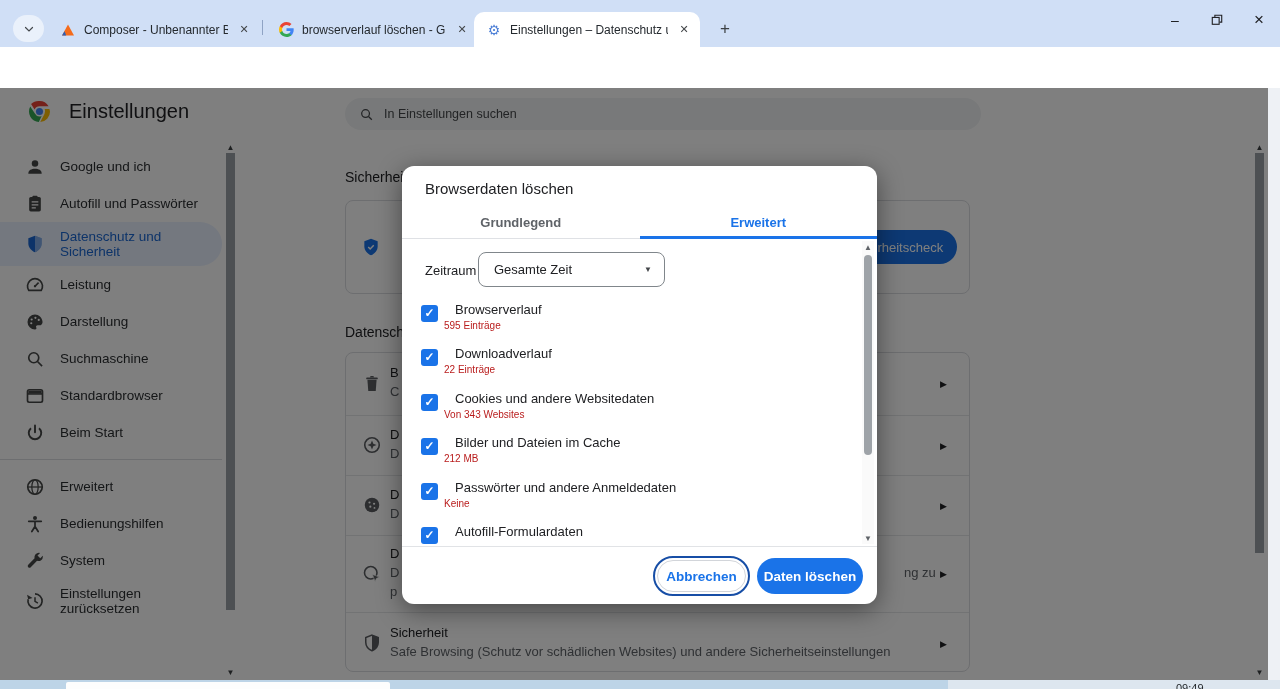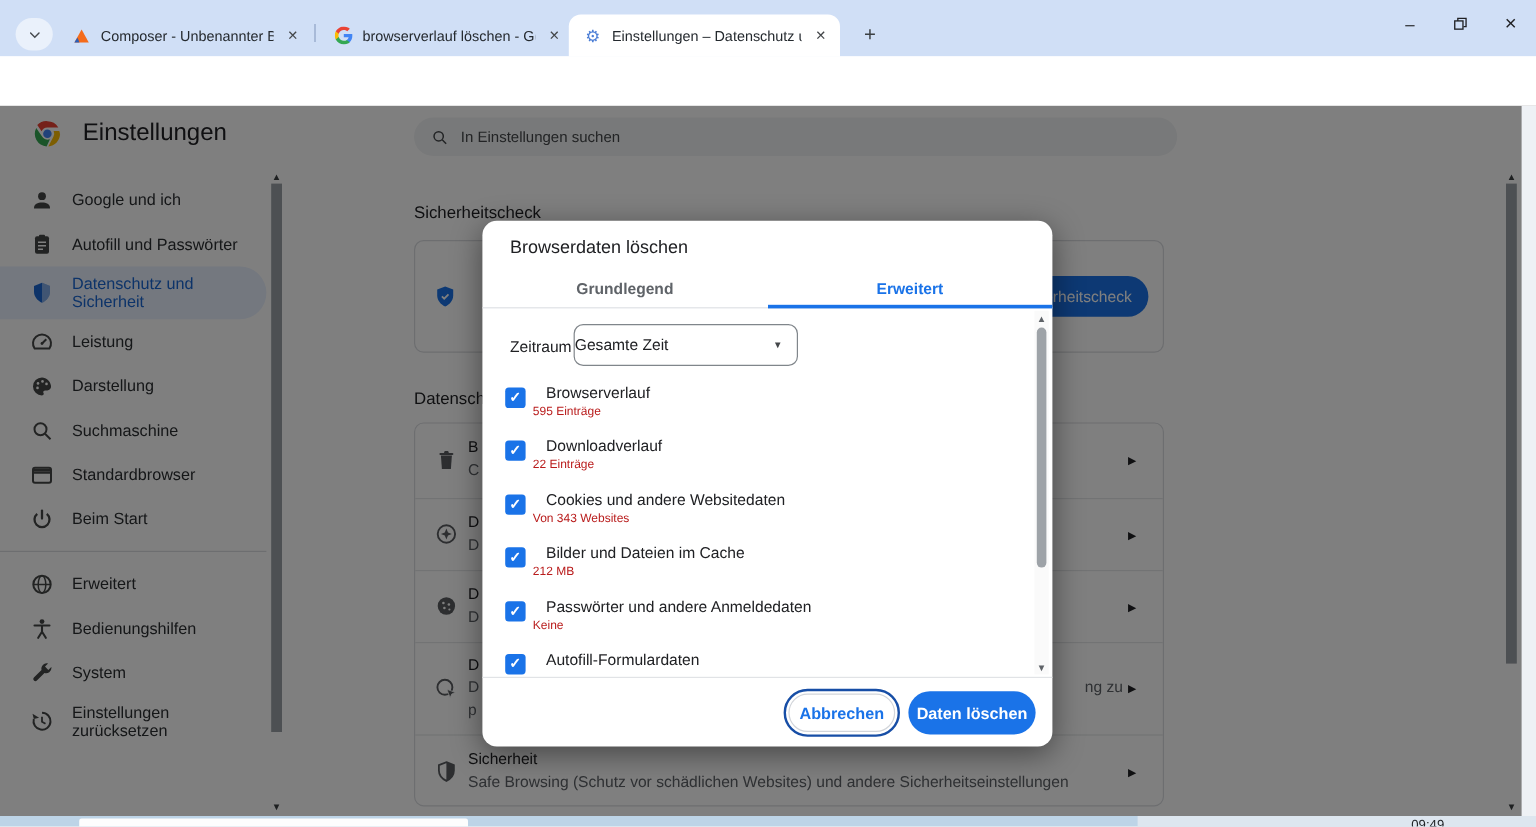--- a/index.html
+++ b/index.html
@@ -71,31 +71,31 @@
   .ricon svg { width:20px; height:20px; display:block; }
   .rarrow { position:absolute; left:594px; font-size:9px; color:#202124; }
   .frag { position:absolute; font-size:13px; color:#202124; white-space:nowrap; }
   .frag.sub { color:#5f6368; }
 
   .overlay { position:absolute; inset:0; background:rgba(0,0,0,0.5); z-index:5; }
   .edge-strip { position:absolute; left:1268px; top:0; width:12px; height:592px; background:#eef1f5; z-index:6; }
 
   
   .dialog { position:absolute; left:402px; top:78px; width:475px; height:438px; background:#fff;
-    border-radius:12px; box-shadow:0 6px 26px rgba(0,0,0,.45); z-index:10;margin-top:18px; }
+    border-radius:12px; box-shadow:0 6px 26px rgba(0,0,0,.45); z-index:10; }
   .dlg-title { position:absolute; left:23px; top:14px; font-size:15px; color:#202124; }
   .dlg-tabs { position:absolute; left:0; top:42px; width:475px; height:31px; border-bottom:1px solid #dfe1e5; display:flex; }
   .dlg-tab { width:237.5px; text-align:center; font-size:13px; font-weight:600; color:#5f6368;
     padding-top:7px; position:relative; }
   .dlg-tab.active { color:#1a73e8; }
   .dlg-tab.active::after { content:""; position:absolute; left:0; right:0; bottom:-1px; height:3px; background:#1a73e8; }
   .dlg-body { position:absolute; left:0; top:73px; width:475px; height:307px; overflow:hidden; }
   .tr-label { position:absolute; left:23px; top:24px; font-size:13px; color:#202124; }
   .tr-select { position:absolute; left:76px; top:13px; width:187px; height:35px; border:1px solid #80868b;
-    border-radius:8px; display:flex; align-items:center; font-size:13px; color:#202124; }
+    border-radius:8px; display:flex; align-items:center; font-size:13px; color:#202124; padding-left:15px; }
   .tr-select .caret { position:absolute; right:12px; font-size:8px; color:#44474a; }
   .chk-item { position:absolute; left:0; width:440px; height:44px; }
   .chk-box { position:absolute; left:19px; top:3px; width:17px; height:17px; background:#1a73e8;
     border-radius:3px; color:#fff; font-size:12px; font-weight:bold; text-align:center; line-height:16px; }
   .chk-box::after { content:"✓"; }
   .chk-label { position:absolute; left:53px; top:0; font-size:13px; color:#202124; }
   .chk-detail { position:absolute; left:42px; top:18px; font-size:10px; color:#b91c1c; }
   .dlg-scroll { position:absolute; left:460px; top:2px; width:12px; height:303px; background:#fafafa; }
   .dlg-scroll .arr { position:absolute; left:0; width:12px; text-align:center; font-size:8px; color:#5f6368; }
   .dlg-scroll .thumb { position:absolute; left:2px; width:8px; background:#9ea3a8; border-radius:4px; }

